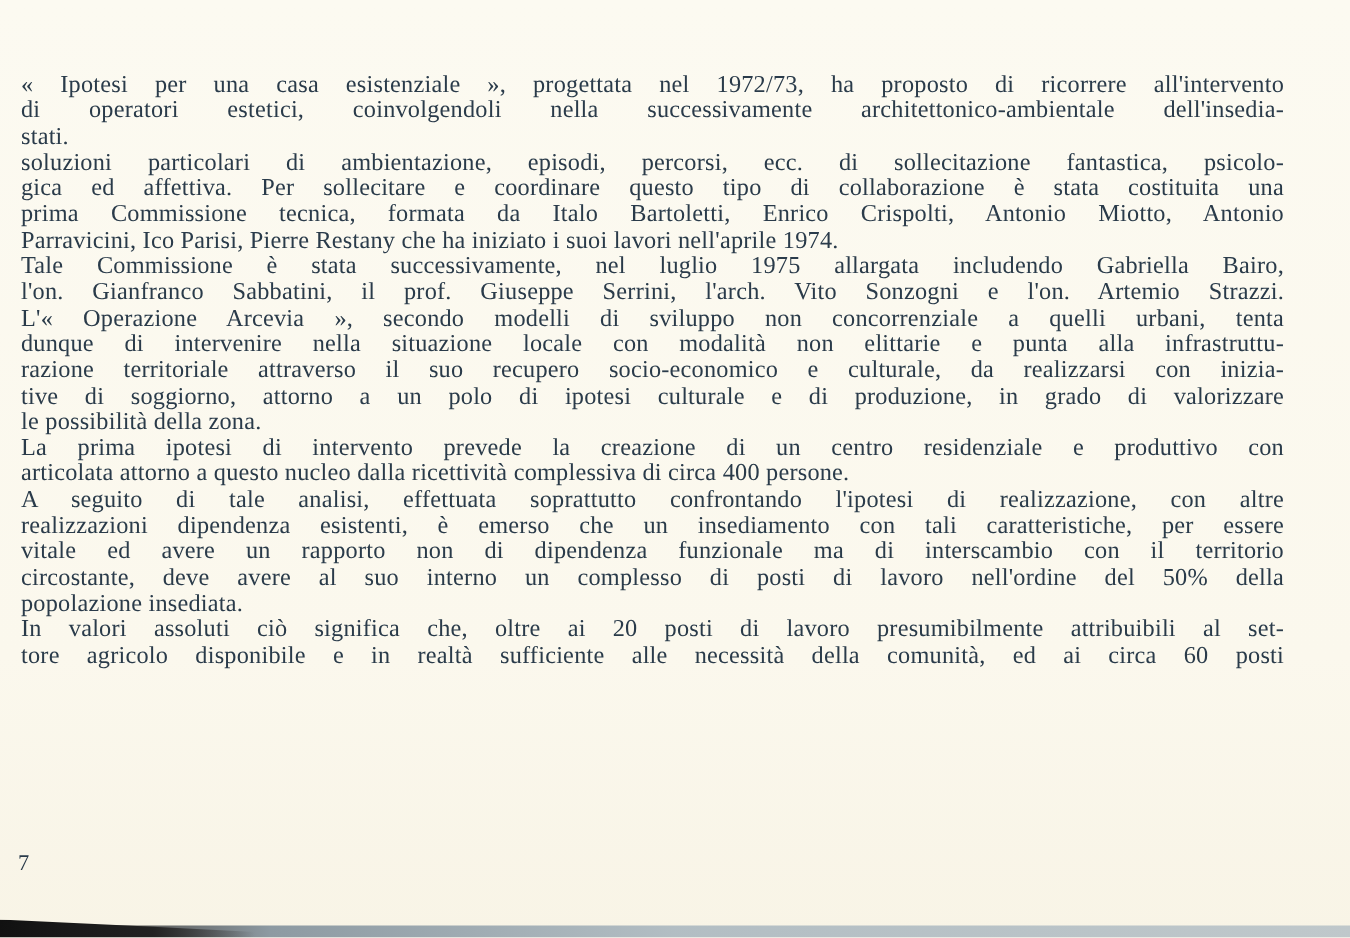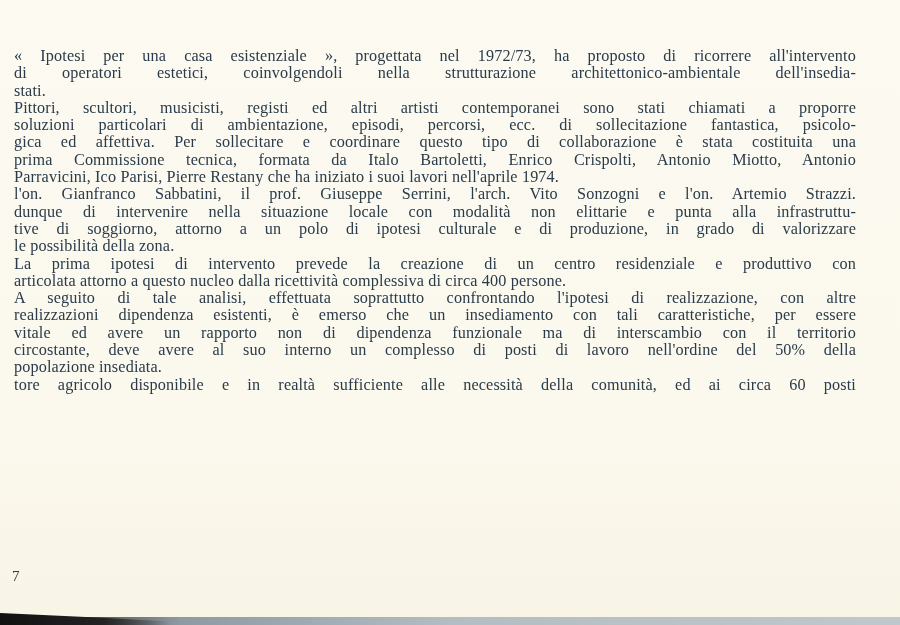--- a/index.html
+++ b/index.html
@@ -69,38 +69,41 @@
       background: linear-gradient(90deg, #111 0%, #222 60%, rgba(60,60,60,0) 100%);
       clip-path: polygon(0 0, 60% 40%, 100% 70%, 100% 100%, 0 100%);
     }
   </style>
 </head>
 <body>
 
 <div class="page">
   <div class="text-block">
     <span class="line">« Ipotesi per una casa esistenziale », progettata nel 1972/73, ha proposto di ricorrere all'intervento</span>
-    <span class="line">di operatori estetici, coinvolgendoli nella strutturazione architettonico-ambientale dell'insedia-</span>
+    <span class="line">di operatori estetici, coinvolgendoli nella successivamente architettonico-ambientale dell'insedia-</span>
     <span class="line last">stati.</span>
-    <span class="line">Pittori, scultori, musicisti, registi ed altri artisti contemporanei sono stati chiamati a proporre</span>
     <span class="line">soluzioni particolari di ambientazione, episodi, percorsi, ecc. di sollecitazione fantastica, psicolo-</span>
     <span class="line">gica ed affettiva. Per sollecitare e coordinare questo tipo di collaborazione è stata costituita una</span>
     <span class="line">prima Commissione tecnica, formata da Italo Bartoletti, Enrico Crispolti, Antonio Miotto, Antonio</span>
     <span class="line last">Parravicini, Ico Parisi, Pierre Restany che ha iniziato i suoi lavori nell'aprile 1974.</span>
+    <span class="line">Tale Commissione è stata successivamente, nel luglio 1975 allargata includendo Gabriella Bairo,</span>
     <span class="line">l'on. Gianfranco Sabbatini, il prof. Giuseppe Serrini, l'arch. Vito Sonzogni e l'on. Artemio Strazzi.</span>
+    <span class="line">L'« Operazione Arcevia », secondo modelli di sviluppo non concorrenziale a quelli urbani, tenta</span>
     <span class="line">dunque di intervenire nella situazione locale con modalità non elittarie e punta alla infrastruttu-</span>
+    <span class="line">razione territoriale attraverso il suo recupero socio-economico e culturale, da realizzarsi con inizia-</span>
     <span class="line">tive di soggiorno, attorno a un polo di ipotesi culturale e di produzione, in grado di valorizzare</span>
     <span class="line last">le possibilità della zona.</span>
     <span class="line">La prima ipotesi di intervento prevede la creazione di un centro residenziale e produttivo con</span>
     <span class="line last">articolata attorno a questo nucleo dalla ricettività complessiva di circa 400 persone.</span>
     <span class="line">A seguito di tale analisi, effettuata soprattutto confrontando l'ipotesi di realizzazione, con altre</span>
     <span class="line">realizzazioni dipendenza esistenti, è emerso che un insediamento con tali caratteristiche, per essere</span>
     <span class="line">vitale ed avere un rapporto non di dipendenza funzionale ma di interscambio con il territorio</span>
     <span class="line">circostante, deve avere al suo interno un complesso di posti di lavoro nell'ordine del 50% della</span>
     <span class="line last">popolazione insediata.</span>
+    <span class="line">In valori assoluti ciò significa che, oltre ai 20 posti di lavoro presumibilmente attribuibili al set-</span>
     <span class="line">tore agricolo disponibile e in realtà sufficiente alle necessità della comunità, ed ai circa 60 posti</span>
   </div>
 
   <div class="page-number">7</div>
 
   <div class="bottom-shadow"></div>
   <div class="bottom-shadow-left"></div>
 </div>
 
 </body></html>

